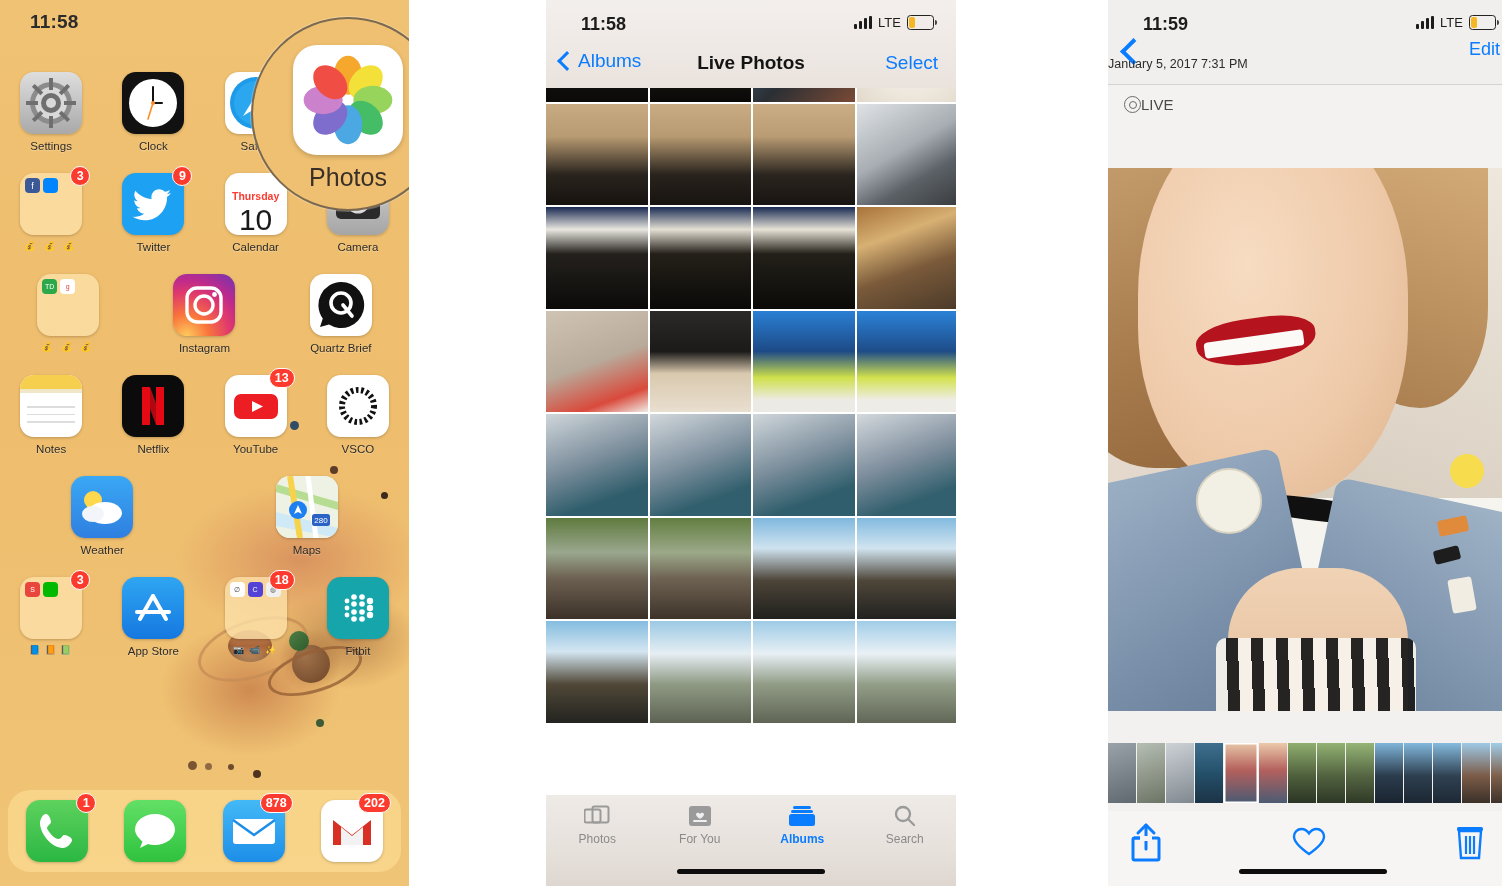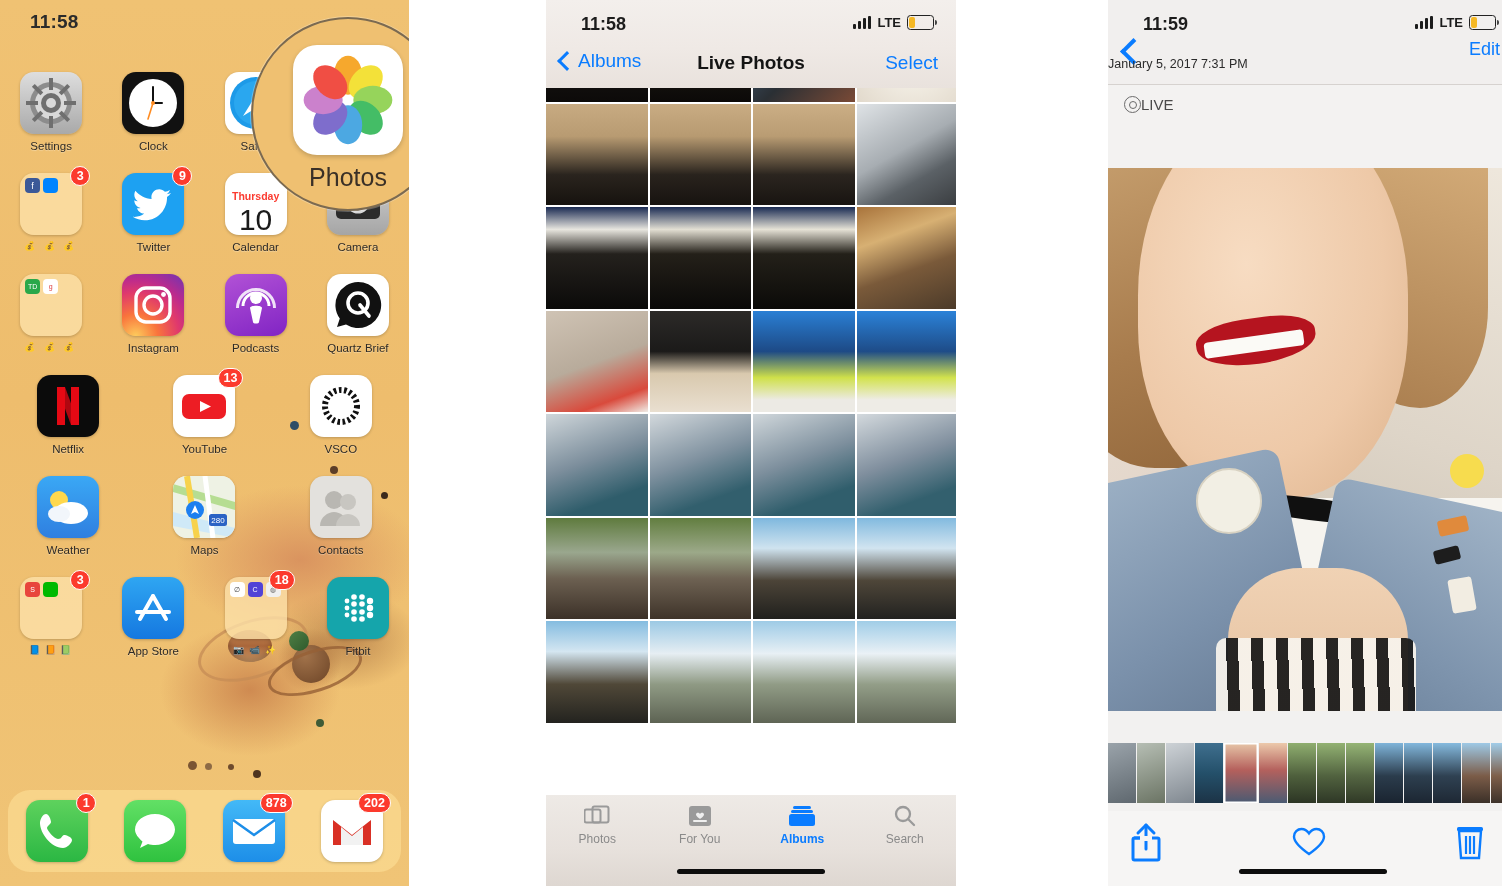--- a/index.html
+++ b/index.html
@@ -66,21 +66,21 @@
   .album-root{position:absolute;inset:0;background:#fff;}
   .nav-album{position:absolute;left:0;top:0;width:100%;height:88px;z-index:6;
     background:linear-gradient(180deg,#f3efec 0%,#efe9e5 55%,#e9e2dd 100%);}
   .nav-album .sb{position:absolute;top:14px;left:0;width:100%;height:22px;}
   .sb .time{position:absolute;left:35px;top:0;font-size:18px;font-weight:bold;color:#1c1c1c;}
   .sb .right{position:absolute;right:22px;top:1px;display:flex;align-items:center;gap:6px;}
   .bars{display:flex;align-items:flex-end;gap:2px;height:13px;}
   .bars i{width:3px;background:#1c1c1c;border-radius:1px;display:block;}
   .bars i:nth-child(1){height:5px}.bars i:nth-child(2){height:8px}
   .bars i:nth-child(3){height:11px}.bars i:nth-child(4){height:13px;background:#1c1c1c}
-  .lte{font-size:13px;font-weight:bold;color:#1c1c1c;}
+  .lte{font-size:13px;font-weight:normal;color:#1c1c1c;}
   .batt{width:25px;height:12.5px;border:1.6px solid #222;border-radius:3.5px;position:relative;}
   .batt::after{content:"";position:absolute;right:-4px;top:3.5px;width:2px;height:5px;background:#444;border-radius:0 2px 2px 0;}
   .batt .fill{position:absolute;left:1px;top:1px;bottom:1px;width:22%;background:#f5b824;border-radius:2px;}
   .nav-album .row{position:absolute;bottom:8px;left:0;width:100%;height:30px;}
   .back-link{position:absolute;left:14px;top:0;display:flex;align-items:center;color:#0a7cff;font-size:19px;}
   .chev{width:11px;height:11px;border-left:3px solid #0a7cff;border-bottom:3px solid #0a7cff;
     transform:rotate(45deg);margin-right:4px;}
   .nav-title{position:absolute;left:0;top:2px;width:100%;text-align:center;font-size:19px;font-weight:bold;color:#141414;}
   .select-link{position:absolute;right:18px;top:2px;color:#0a7cff;font-size:19px;}
 
@@ -276,45 +276,46 @@
           <div class="tile" style="background:radial-gradient(circle at 22% 100%,#fdcb5c,#f9743c 28%,#e0396c 55%,#bc2a8d 72%,#6e35b3 100%);">
             <svg viewBox="0 0 62 62" width="62" height="62">
               <rect x="14" y="14" width="34" height="34" rx="10" fill="none" stroke="#fff" stroke-width="3.4"></rect>
               <circle cx="31" cy="31" r="9" fill="none" stroke="#fff" stroke-width="3.4"></circle>
               <circle cx="41.5" cy="20.5" r="2.4" fill="#fff"></circle>
             </svg>
           </div>
           <div class="lbl">Instagram</div>
         </div>
 
-        <div class="app">
-          <div class="tile" style="background:linear-gradient(160deg,#b252d6,#8124c4);">
-            <svg viewBox="0 0 62 62" width="62" height="62">
-              <circle cx="31" cy="24" r="6" fill="#fff"></circle>
-              <path d="M25 34c0-3 12-3 12 0l-3 14c0 2-6 2-6 0z" fill="#fff"></path>
-              <path d="M18 32a13 13 0 0 1 26 0" fill="none" stroke="#fff" stroke-width="3"></path>
-              <path d="M12.5 34a18.5 18.5 0 0 1 37 0" fill="none" stroke="#fff" stroke-width="3" opacity=".85"></path>
-            </svg>
-          </div>
-          <div class="lbl">Podcasts</div>
-        </div>
 
         <div class="app">
           <div class="tile" style="background:#fff;">
             <svg viewBox="0 0 62 62" width="62" height="62">
               <path d="M31 8a23 23 0 1 1-12 42.5l-9 2.5 2.8-8.5A23 23 0 0 1 31 8z" fill="#111"></path>
               <circle cx="31" cy="29" r="10" fill="none" stroke="#fff" stroke-width="3.6"></circle>
               <line x1="33" y1="31" x2="42" y2="42" stroke="#fff" stroke-width="3.6" stroke-linecap="round"></line>
             </svg>
           </div>
           <div class="lbl">Quartz Brief</div>
         </div>
       </div>
 
       <div class="icon-row">
+        <div class="app">
+          <div class="tile" style="background:#fff;">
+            <div style="height:14px;background:#f7cf4f;"></div>
+            <div style="height:4px;background:#f0e6c8;"></div>
+            <div style="padding-top:7px;">
+              <div style="height:1.5px;background:#ddd;margin:6px 7px;"></div>
+              <div style="height:1.5px;background:#ddd;margin:6px 7px;"></div>
+              <div style="height:1.5px;background:#ddd;margin:6px 7px;"></div>
+            </div>
+          </div>
+          <div class="lbl">Notes</div>
+        </div>
 
         <div class="app">
           <div class="tile" style="background:#0b0b0b;">
             <svg viewBox="0 0 62 62" width="62" height="62">
               <polygon points="20,12 28,12 42,50 34,50" fill="#b00710"></polygon>
               <rect x="20" y="12" width="8" height="38" fill="#e50914"></rect>
               <rect x="34" y="12" width="8" height="38" fill="#e50914"></rect>
             </svg>
           </div>
           <div class="lbl">Netflix</div>
@@ -364,31 +365,20 @@
               <circle cx="22" cy="34" r="9" fill="#1d7ff0"></circle>
               <polygon points="22,29 26,38 22,36 18,38" fill="#fff"></polygon>
               <rect x="36" y="38" width="18" height="12" rx="2.5" fill="#2b63c4"></rect>
               <text x="45" y="47" font-size="8" fill="#fff" text-anchor="middle" font-family="Liberation Sans">280</text>
             </svg>
           </div>
           <div class="lbl">Maps</div>
         </div>
 
 
-        <div class="app">
-          <div class="tile" style="background:#e3e1dd;">
-            <svg viewBox="0 0 62 62" width="62" height="62">
-              <circle cx="24" cy="24" r="9" fill="#b9b7b2"></circle>
-              <circle cx="38" cy="26" r="8" fill="#c8c6c1"></circle>
-              <path d="M10 50c0-9 8-14 14-14s14 5 14 14z" fill="#b9b7b2"></path>
-              <path d="M26 50c0-8 7-12 12-12s12 4 12 12z" fill="#c8c6c1"></path>
-            </svg>
-          </div>
-          <div class="lbl">Contacts</div>
-        </div>
       </div>
 
       <div class="icon-row">
         <div class="app">
           <div class="badge">3</div>
           <div class="tile folder">
             <div class="mini" style="background:#e8453c;font-size:7px;">S</div>
             <div class="mini" style="background:#00b900;"></div>
           </div>
           <div class="foldlbl" style="font-size:9px;letter-spacing:1px;">📘 📙 📗</div>

